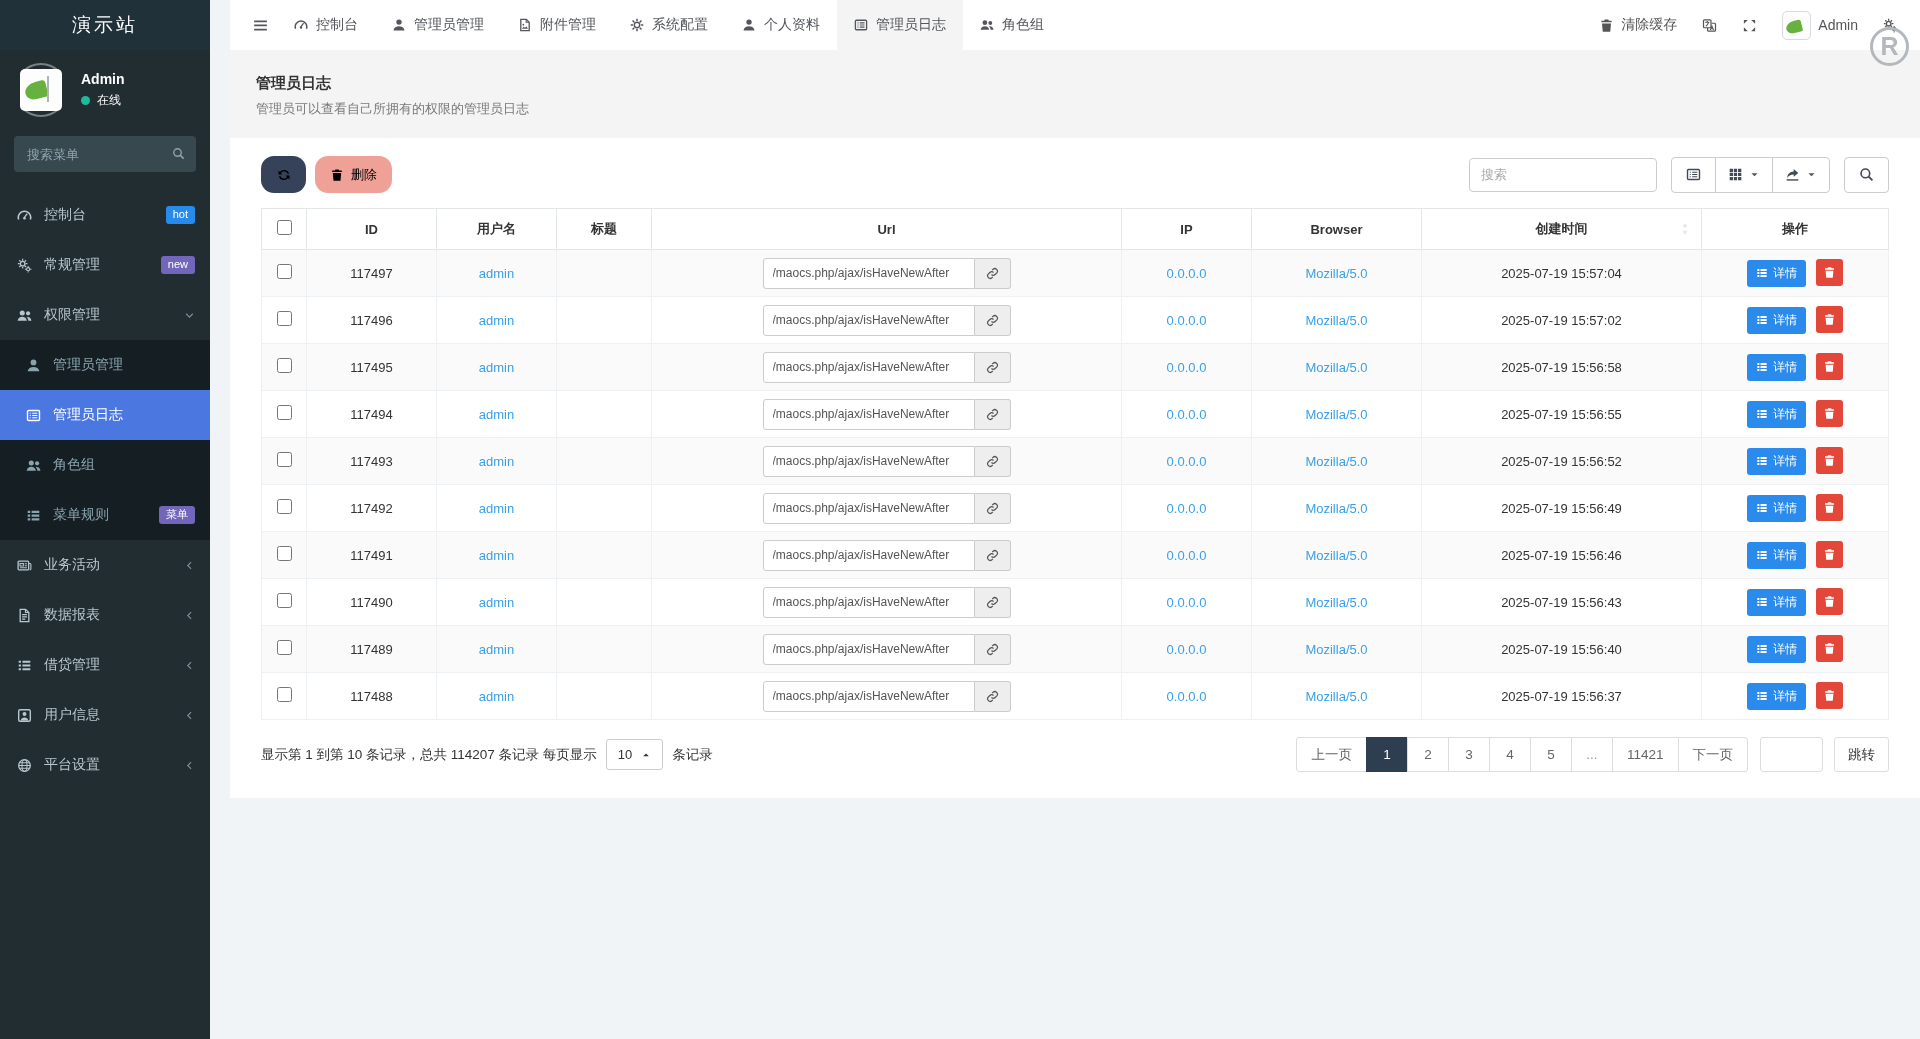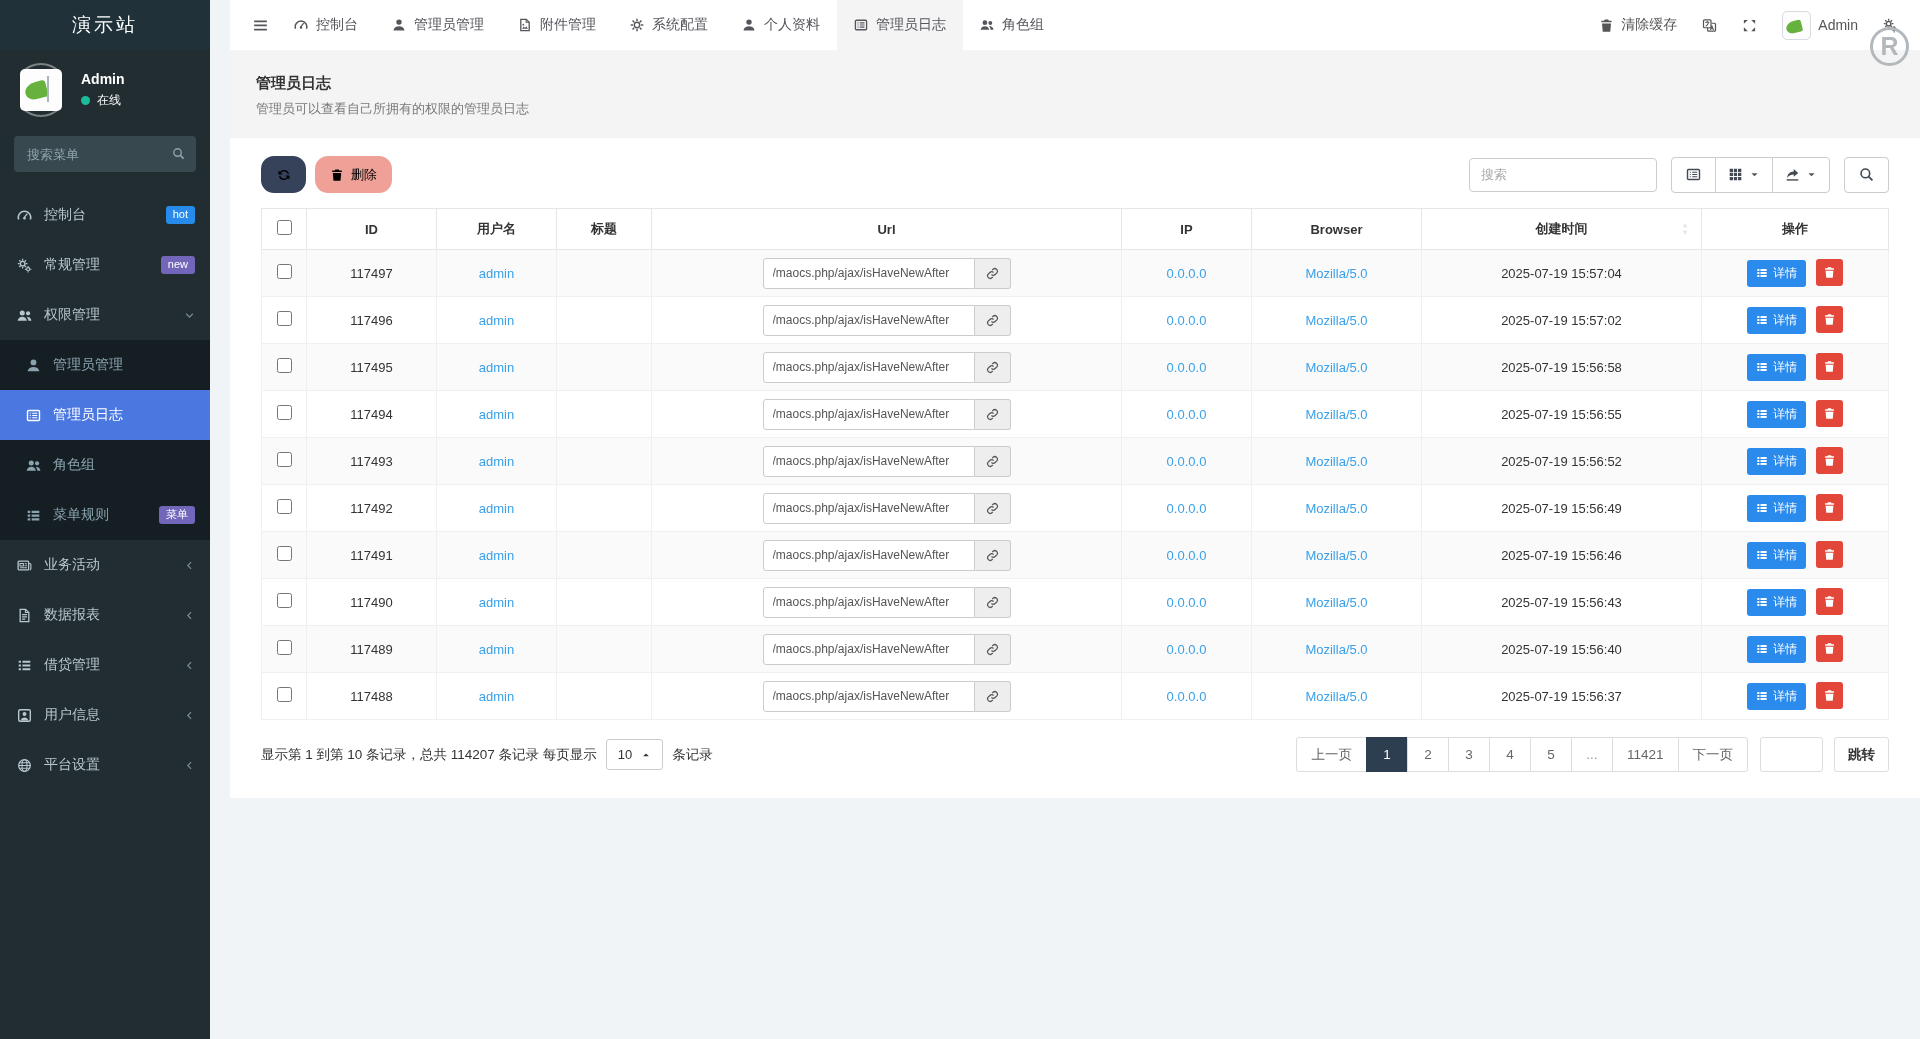--- a/index.html
+++ b/index.html
@@ -97,21 +97,21 @@
   .page-info { display:flex; align-items:center; gap:9px; }
   .page-size { height:31px; background:#fff; border:1px solid #ccc; border-radius:3px; padding:0 11px; display:inline-flex; align-items:center; gap:9px; font-size:13px; color:#333; }
   .page-size .caret { font-size:10px; color:#333; }
   .pagination { margin-left:auto; display:flex; align-items:flex-end; }
   .page-btn { min-width:42px; height:35px; padding:0 14px; background:#fff; border:1px solid #ddd; color:#666; font-size:13.5px; display:inline-flex; align-items:center; justify-content:center; margin-left:-1px; }
   .page-btn.prev { border-radius:3px 0 0 3px; margin-left:0; }
   .page-btn.next { border-radius:0 3px 3px 0; }
   .page-btn.active { background:#2c3e50; border-color:#2c3e50; color:#fff; }
   .page-btn.dots { color:#999; cursor:default; }
   .jump-input { width:63px; height:35px; border:1px solid #ddd; border-radius:3px; margin-left:12px; padding:0 8px; font-size:13px; }
-  .jump-btn { height:35px; background:#fff; border:1px solid #ddd; border-radius:3px; margin-left:11px; padding:0 13px; font-size:13.5px; color:#333;font-weight:bold; }
+  .jump-btn { height:35px; background:#fff; border:1px solid #ddd; border-radius:3px; margin-left:11px; padding:0 13px; font-size:13.5px; color:#333; }
 </style>
 </head>
 <body>
 
 <aside class="sidebar">
   <div class="logo">演示站</div>
   <div class="user-panel">
     <div class="avatar-ring">
         <div class="avatar-img"></div>
       </div>

